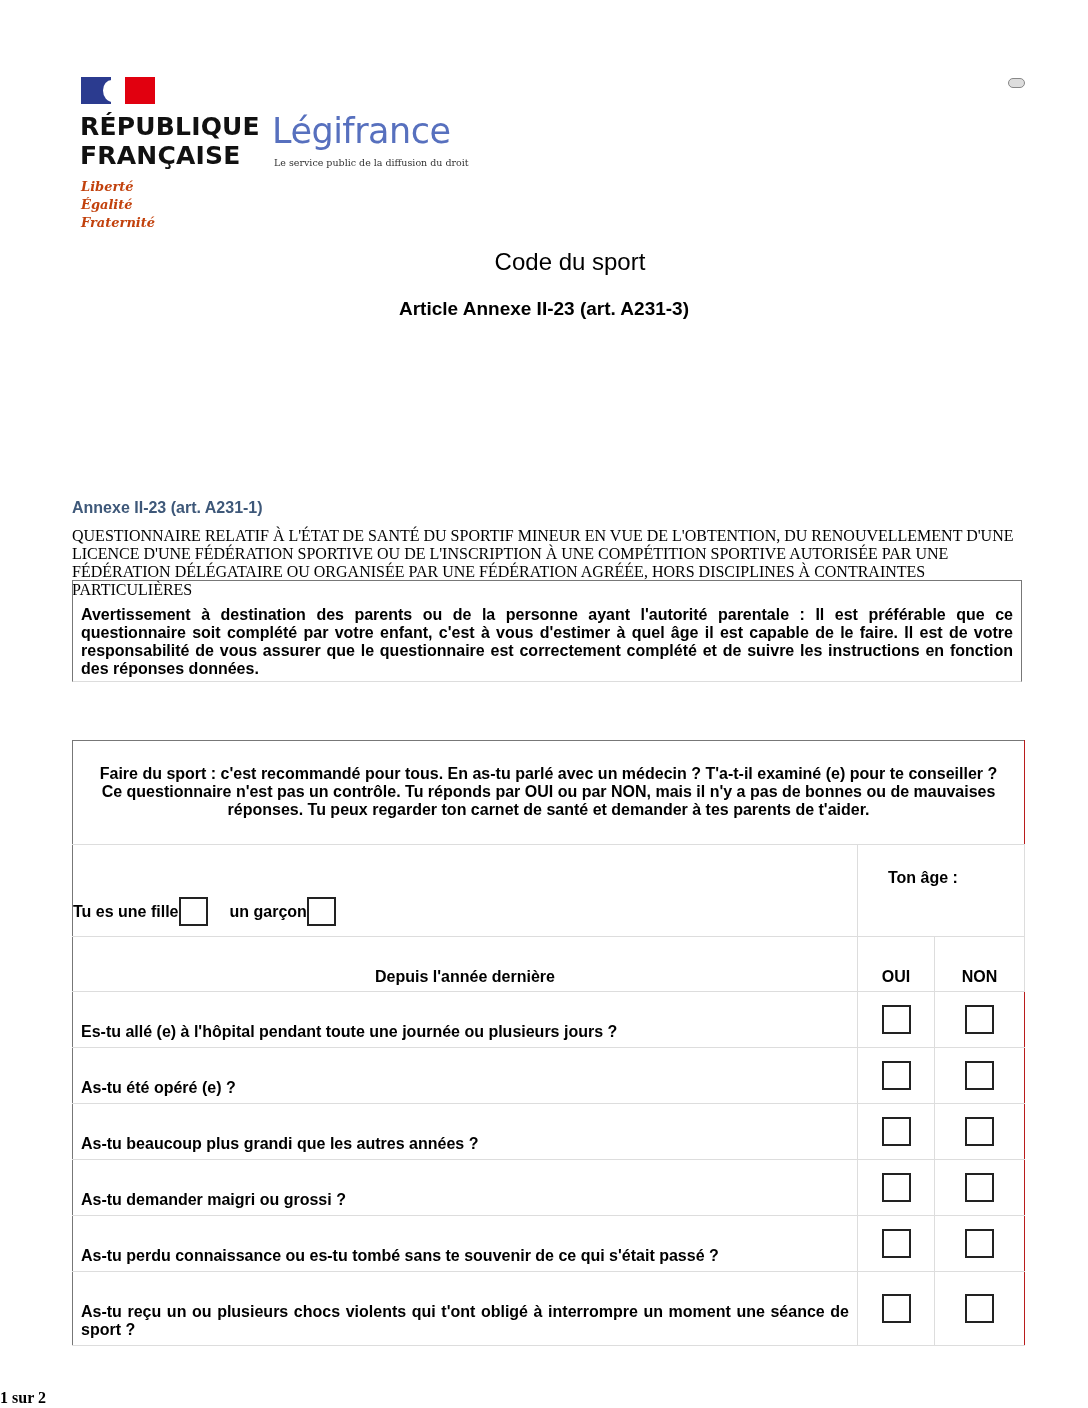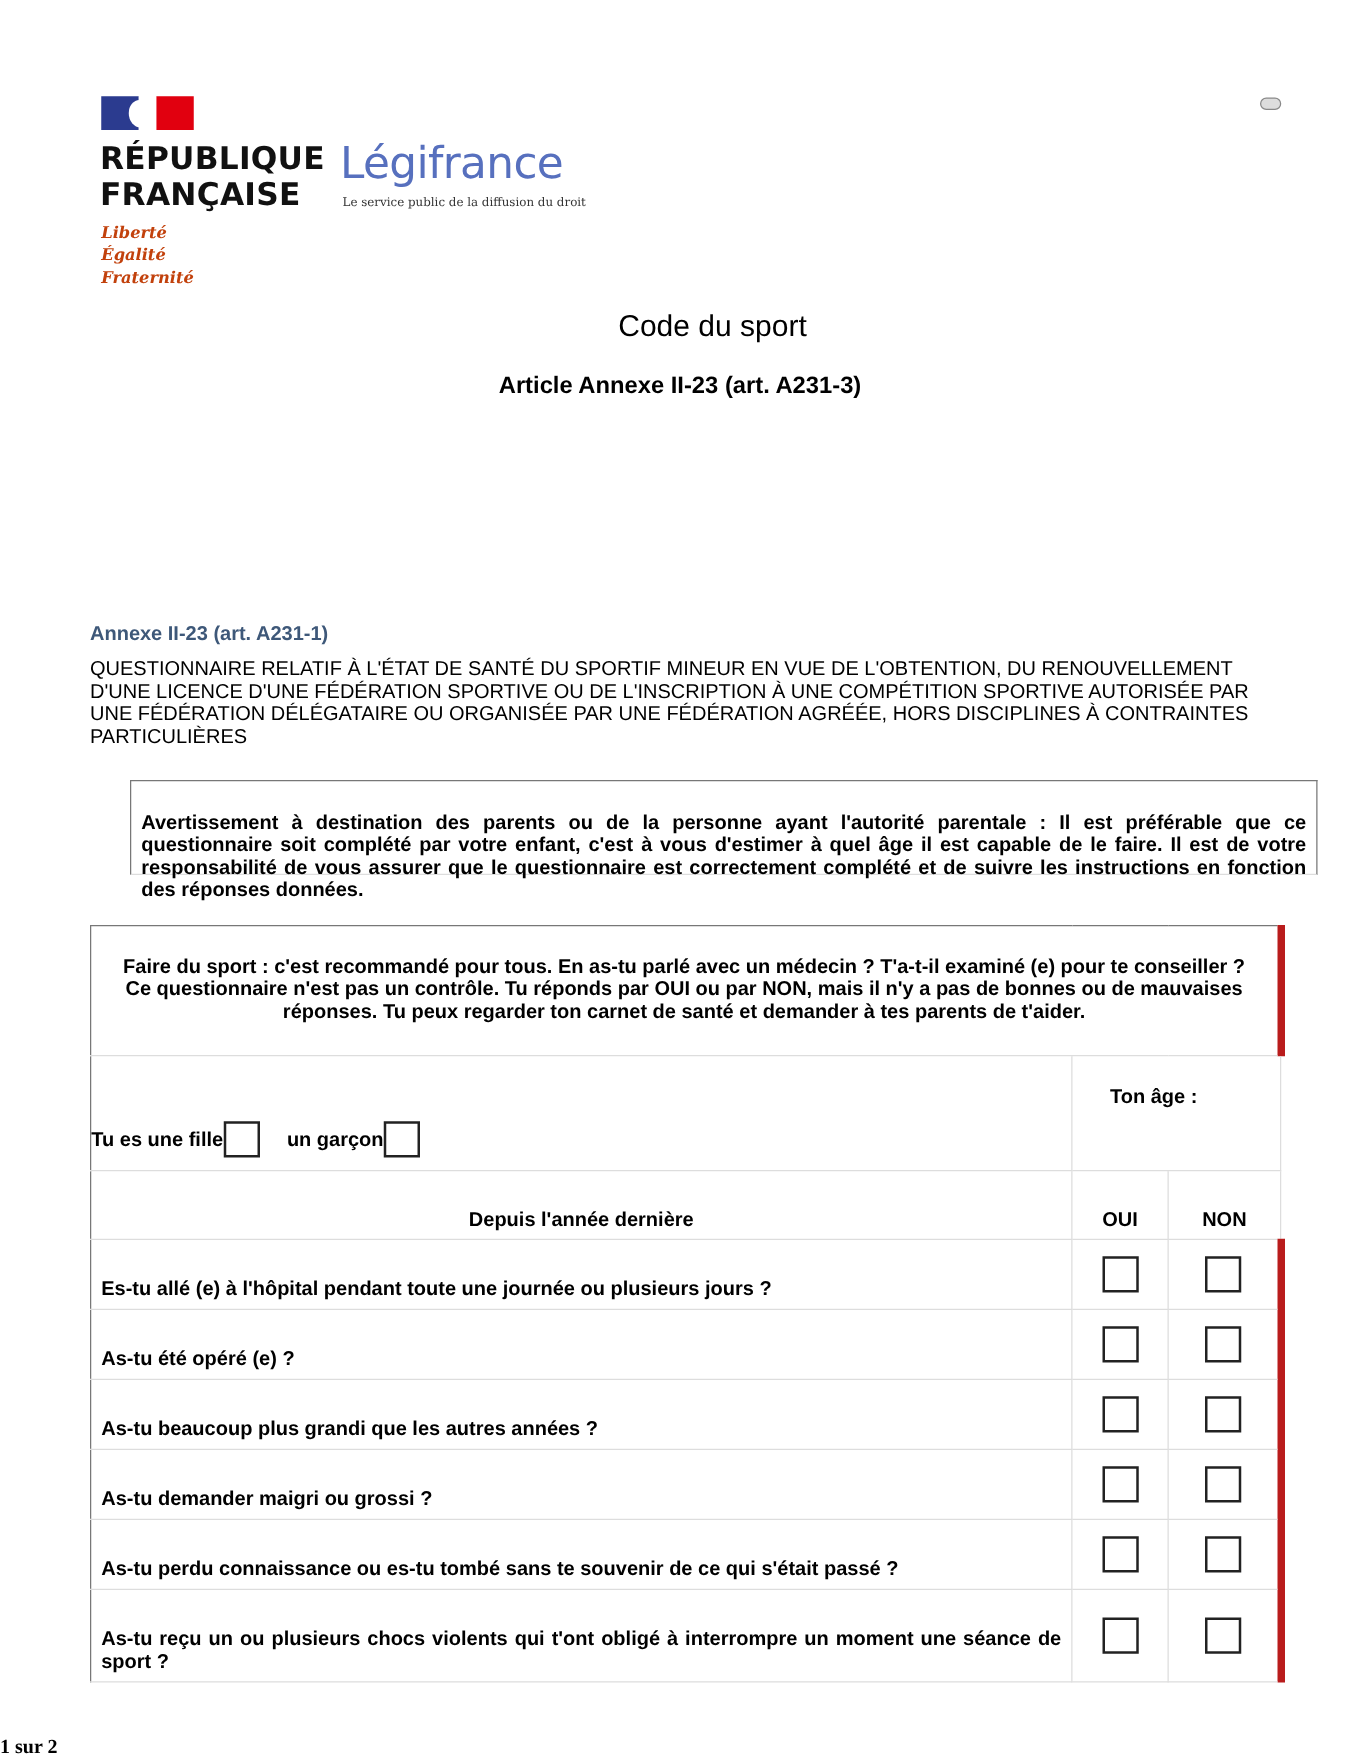--- a/index.html
+++ b/index.html
@@ -16,32 +16,32 @@
     .motto { left: 81px; top: 178px; font-family: "DejaVu Serif", serif; font-style: italic; font-weight: bold; font-size: 13px; line-height: 18px; color: #c2410c; }
     .legi { left: 272px; top: 111px; font-family: "DejaVu Sans", sans-serif; font-size: 35px; color: #5770be; letter-spacing: -0.5px; }
     .legi-sub { left: 274px; top: 157px; font-family: "DejaVu Serif", serif; font-size: 9.5px; color: #333; }
 
     .scroll-pill { left: 1008px; top: 78px; width: 15px; height: 8px; border: 1px solid #888; border-radius: 5px; background: #ddd; }
 
     .title { left: 0; width: 1088px; top: 248px; text-align: center; font-weight: normal; font-size: 24px; padding-left: 26px; }
     .subtitle { left: 0; width: 1088px; top: 298px; text-align: center; font-weight: bold; font-size: 19px; }
 
     .annexe-title { left: 72px; top: 499px; font-weight: bold; font-size: 16px; color: #3e5879; }
-    .questionnaire-desc { left: 72px; top: 527px; width: 960px; font-size: 16px; line-height: 18px; }
+    .questionnaire-desc { left: 72px; top: 527px; width: 960px; font-size: 16px; line-height: 18px; font-family: Liberation Serif, serif; }
 
-    .warning-box { left: 72px; top: 624px; width: 950px; height: 76px; border-top: 1px solid #777; border-left: 1px solid #777; border-right: 1px solid #777; border-bottom: 1px solid #ddd; box-sizing: border-box; margin-left: 32px; }
+    .warning-box { left: 72px; top: 580px; width: 950px; height: 102px; border-top: 1px solid #777; border-left: 1px solid #777; border-right: 1px solid #777; border-bottom: 1px solid #ddd; box-sizing: border-box; }
     .warning-text { position: absolute; left: 8px; right: 8px; top: 25px; font-weight: bold; font-size: 16px; line-height: 18px; text-align: justify; }
 
     
     .qtable { left: 72px; top: 740px; width: 952px; border-collapse: collapse; table-layout: fixed; }
     .qtable td { border: 1px solid #ddd; font-weight: bold; font-size: 16px; padding: 0; }
     .qtable tr.intro td { height: 103px; border-top: 1px solid #777; border-left: 1px solid #777; vertical-align: top; }
     .intro-text { padding: 24px 16px 0 16px; text-align: center; line-height: 18px; }
     .qtable td.left-dark { border-left: 1px solid #777; }
-    .qtable td.right-dark { border-right: 6px solid #b91c1c; }
+    .qtable td.right-dark { border-right: 1px solid #b91c1c; }
     .qtable tr.gender td { height: 67px; }
     .gender-cell { vertical-align: bottom; padding-bottom: 10px !important; }
     .age-cell { vertical-align: top; padding: 24px 0 0 30px !important; }
     .box { display: inline-block; width: 29px; height: 29px; border: 2px solid #222; box-sizing: border-box; vertical-align: -9px; background: #fff; cursor: pointer; }
     .gap { display: inline-block; width: 22px; }
     .qtable tr.head td { height: 49px; text-align: center; vertical-align: bottom; padding-bottom: 5px !important; margin-top: 44px; }
     .qtable tr.q td { height: 49px; }
     .qtext { vertical-align: bottom; padding: 0 8px 6px 8px !important; text-align: justify; line-height: 18px; }
     .qbox { text-align: center; vertical-align: middle; }
     .qtable tr.q.tall td { height: 67px; }

